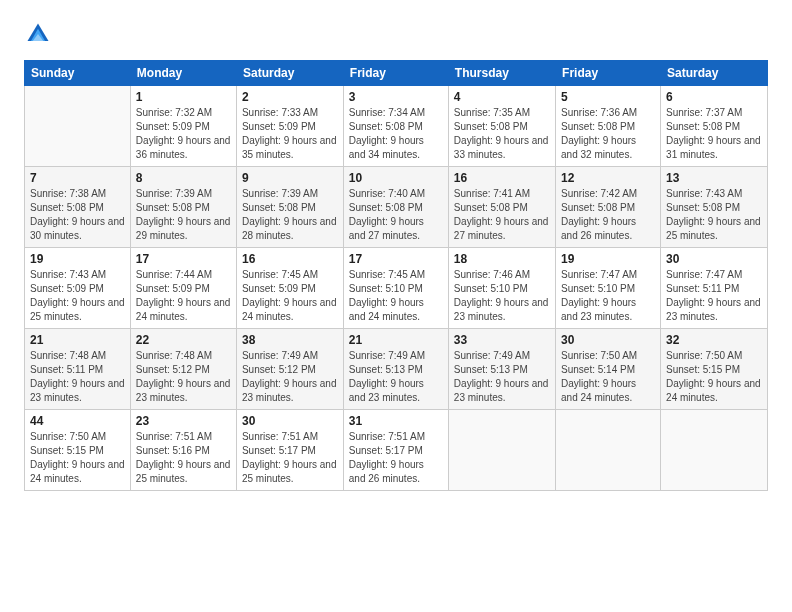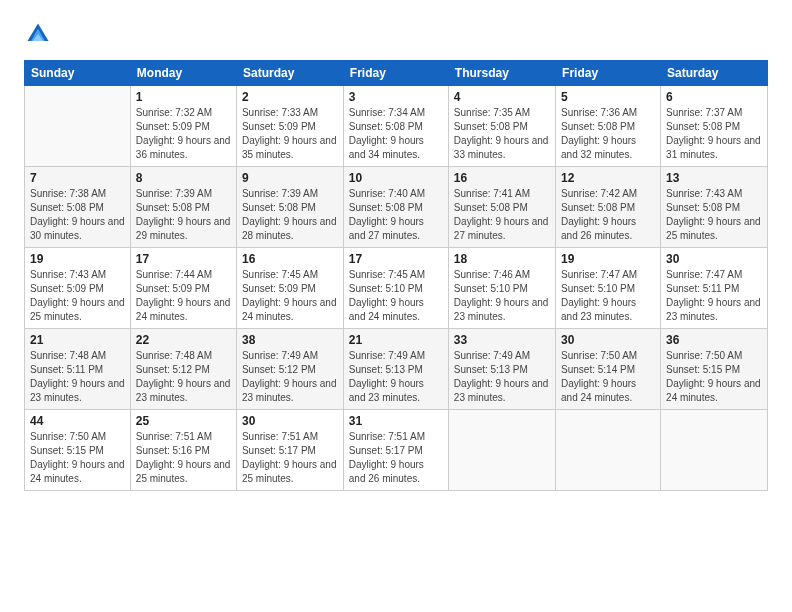--- a/index.html
+++ b/index.html
@@ -232,31 +232,31 @@
           </td>
           <td>
             <span class="day-num">33</span>
             <div class="day-info">Sunrise: 7:49 AM<br>Sunset: 5:13 PM<br>Daylight: 9 hours and 23 minutes.</div>
           </td>
           <td>
             <span class="day-num">30</span>
             <div class="day-info">Sunrise: 7:50 AM<br>Sunset: 5:14 PM<br>Daylight: 9 hours and 24 minutes.</div>
           </td>
           <td>
-            <span class="day-num">36</span>
+            <span class="day-num">32</span>
             <div class="day-info">Sunrise: 7:50 AM<br>Sunset: 5:15 PM<br>Daylight: 9 hours and 24 minutes.</div>
           </td>
         </tr>
         <tr>
           <td>
             <span class="day-num">44</span>
             <div class="day-info">Sunrise: 7:50 AM<br>Sunset: 5:15 PM<br>Daylight: 9 hours and 24 minutes.</div>
           </td>
           <td>
-            <span class="day-num">25</span>
+            <span class="day-num">23</span>
             <div class="day-info">Sunrise: 7:51 AM<br>Sunset: 5:16 PM<br>Daylight: 9 hours and 25 minutes.</div>
           </td>
           <td>
             <span class="day-num">30</span>
             <div class="day-info">Sunrise: 7:51 AM<br>Sunset: 5:17 PM<br>Daylight: 9 hours and 25 minutes.</div>
           </td>
           <td>
             <span class="day-num">31</span>
             <div class="day-info">Sunrise: 7:51 AM<br>Sunset: 5:17 PM<br>Daylight: 9 hours and 26 minutes.</div>
           </td>

